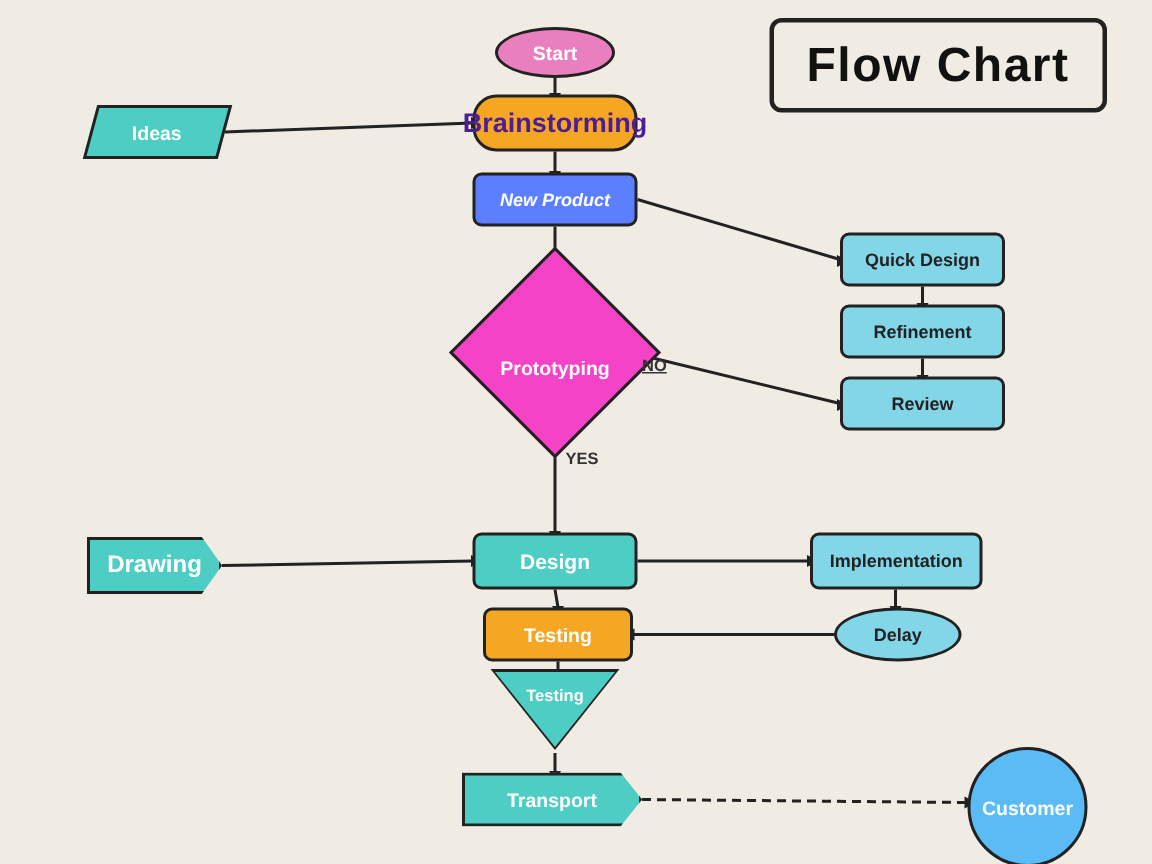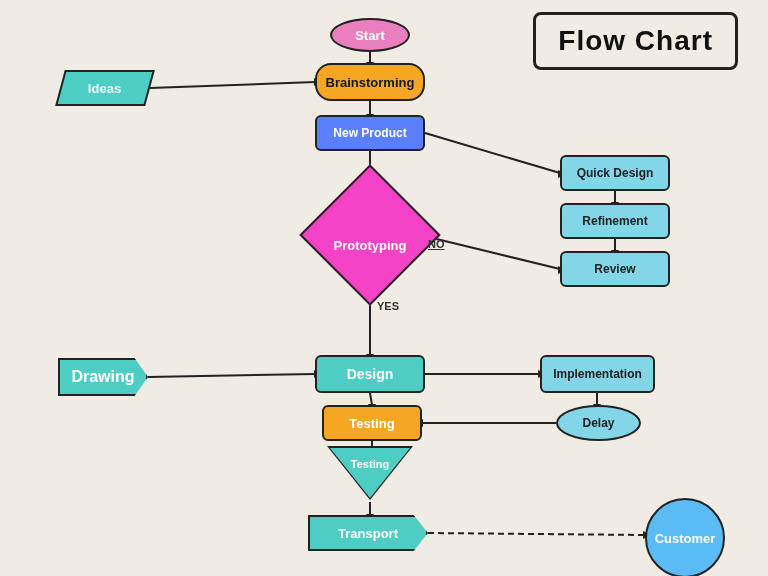--- a/index.html
+++ b/index.html
@@ -22,21 +22,21 @@
     .title-box {
       position: absolute;
       top: 12px;
       right: 30px;
       border: 3px solid #222;
       border-radius: 8px;
       padding: 10px 22px;
       background: #f0ebe3;
     }
     .title-box span {
-      font-size: 28px;
+      font-size: 32px;
       font-weight: 900;
       color: #111;
       letter-spacing: 1px;
     }
 
     
     .arrows-svg {
       position: absolute;
       top: 0; left: 0;
       width: 768px;
@@ -70,35 +70,36 @@
 
     
     .brainstorming-node {
       width: 110px;
       height: 38px;
       background: #f5a623;
       border: 2.5px solid #222;
       border-radius: 16px;
       top: 63px;
       left: 315px;
-      color: #0f172a;
-      font-size: 13px;
+      color: #4c1d95;
+      font-size: 18px;
     }
 
     
     .new-product-node {
       width: 110px;
       height: 36px;
       background: #5b7fff;
       border: 2.5px solid #222;
       border-radius: 6px;
       top: 115px;
       left: 315px;
       color: #fff;
       font-size: 12px;
+      font-style: italic;
     }
 
     
     .prototyping-wrapper {
       position: absolute;
       top: 175px;
       left: 295px;
       width: 150px;
       height: 120px;
     }

